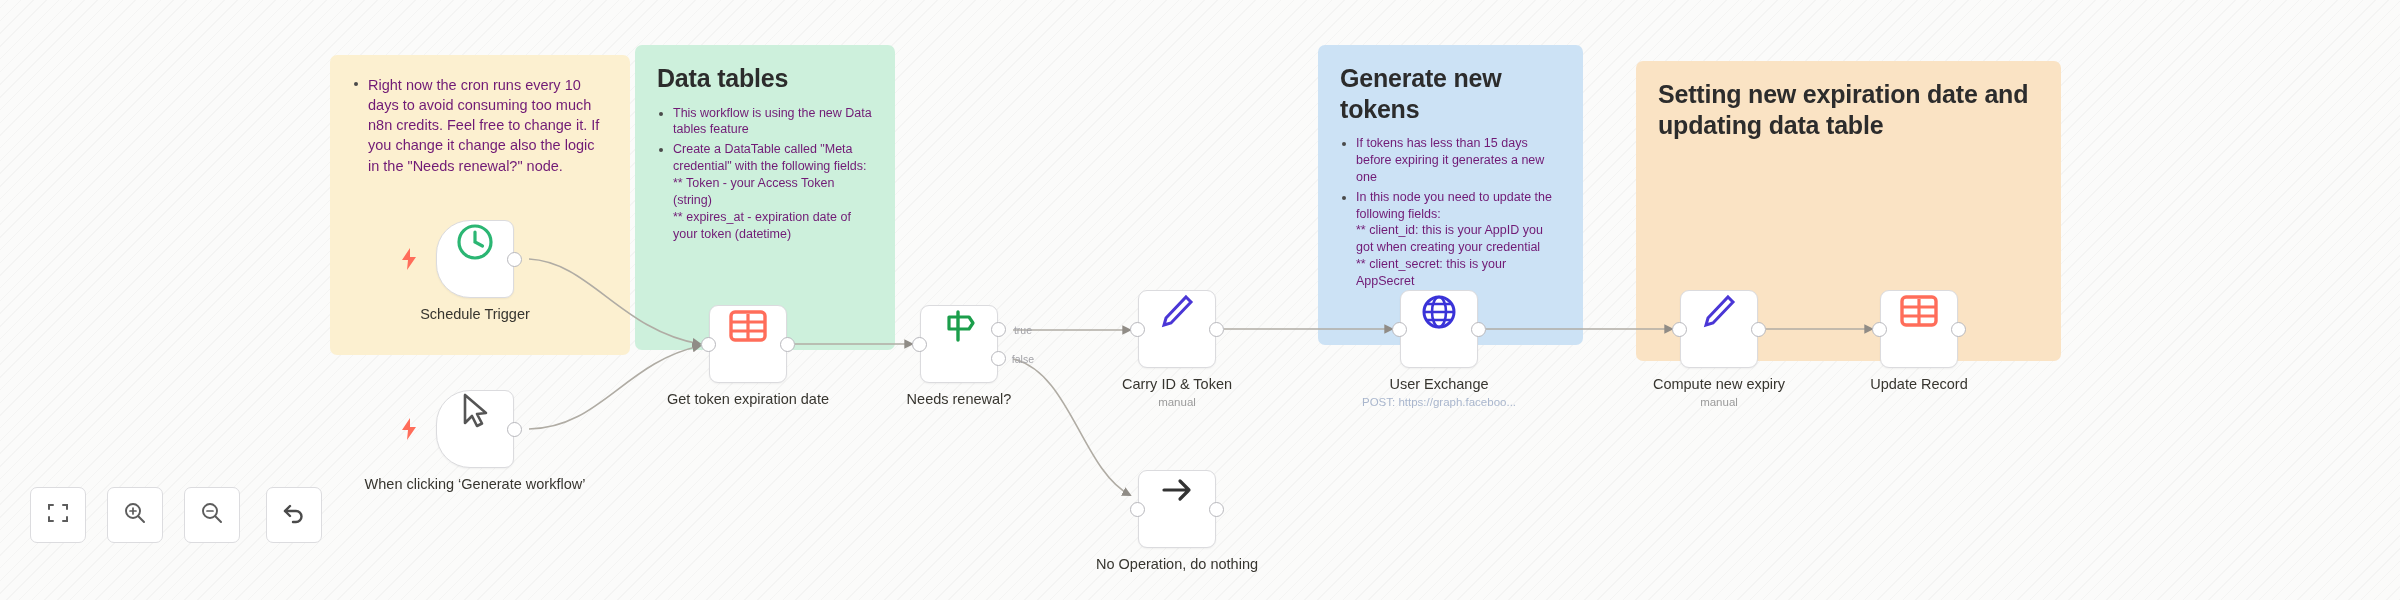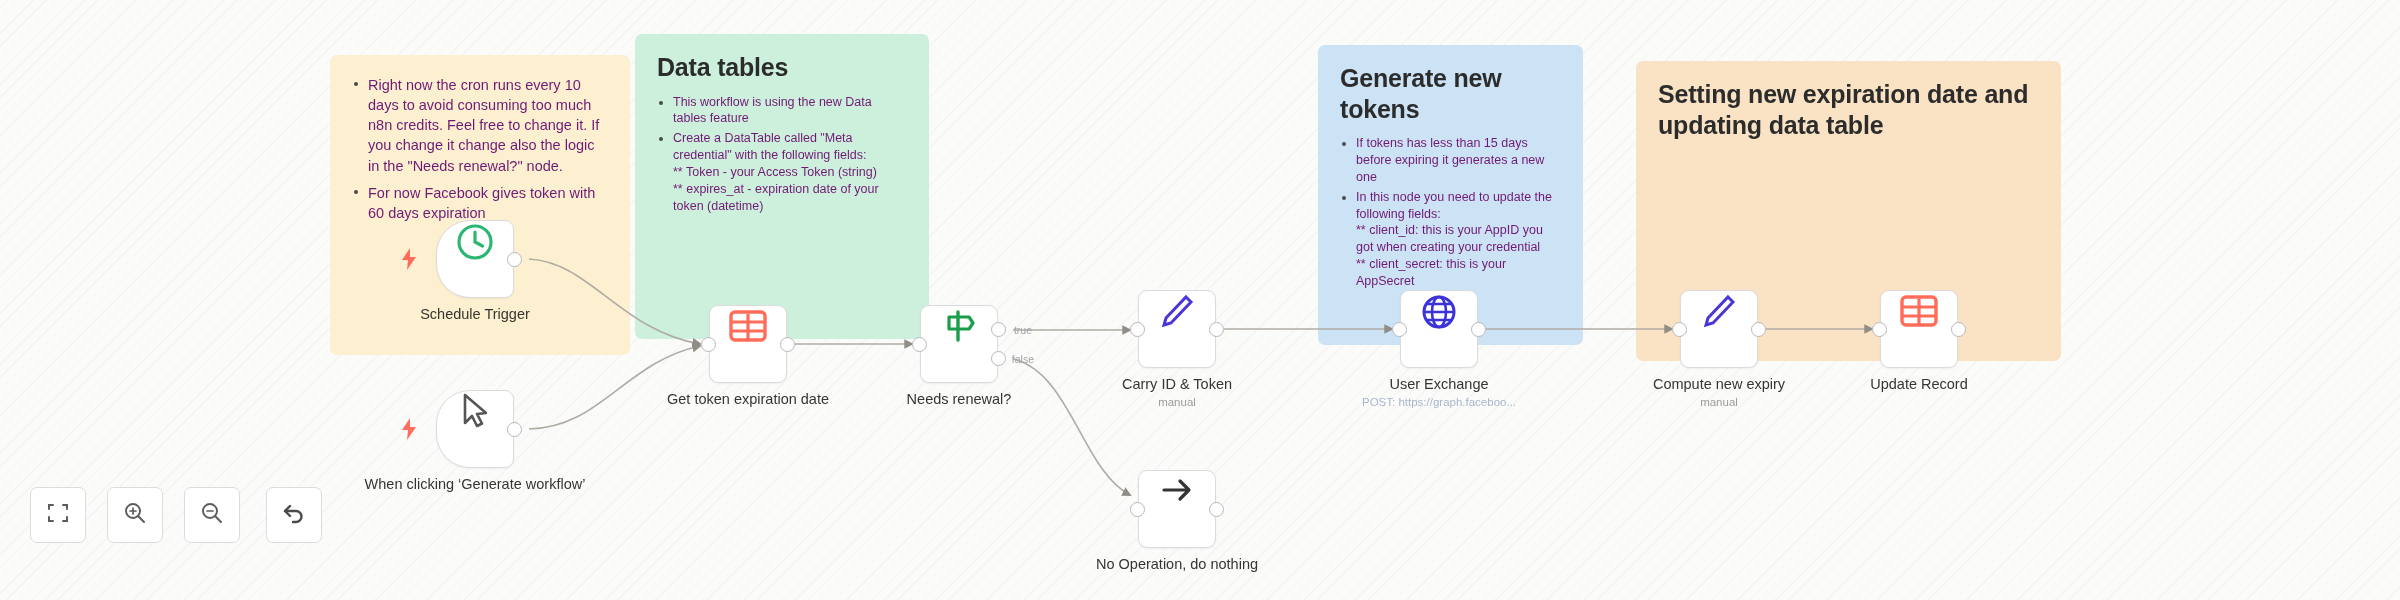--- a/index.html
+++ b/index.html
@@ -50,21 +50,21 @@
     content: "";
     position: absolute;
     left: 2px; top: 7px;
     width: 4px; height: 4px;
     border-radius: 50%;
     background: #4a4a4a;
   }
   .sticky.small li { font-size: 12.5px; margin-bottom: 3px; line-height: 1.35; }
 
   #note-cron    { left: 330px;  top: 55px;  width: 300px; height: 300px;  background: #fcf0d0; padding-top: 20px;}
-  #note-tables  { left: 635px;  top: 34px;  width: 294px; height: 305px;  background: #cdf0dc; }
+  #note-tables  { left: 635px;  top: 45px;  width: 260px; height: 305px;  background: #cdf0dc; }
   #note-tokens  { left: 1318px; top: 45px;  width: 265px; height: 300px;  background: #cce2f5; }
   #note-setting { left: 1636px; top: 45px;  width: 425px; height: 300px;  background: #fae3c4; margin-top: 16px; }
 
   
   #wires { position: absolute; left: 0; top: 0; width: 2400px; height: 600px; pointer-events: none; }
 
   
   .node { position: absolute; }
   .node-box {
     width: 78px; height: 78px;
@@ -148,21 +148,20 @@
   }
 </style>
 </head>
 <body>
 
 <div id="canvas">
 
   <div class="sticky" id="note-cron">
     <ul>
       <li>Right now the cron runs every 10 days to avoid consuming too much n8n credits. Feel free to change it. If you change it change also the logic in the "Needs renewal?" node.</li>
-      <li>For now Facebook gives token with 60 days expiration</li>
     </ul>
   </div>
 
   <div class="sticky small" id="note-tables">
     <h2>Data tables</h2>
     <ul>
       <li>This workflow is using the new Data tables feature</li>
       <li>Create a DataTable called "Meta credential" with the following fields:
 ** Token - your Access Token (string)
 ** expires_at - expiration date of your token (datetime)</li>

